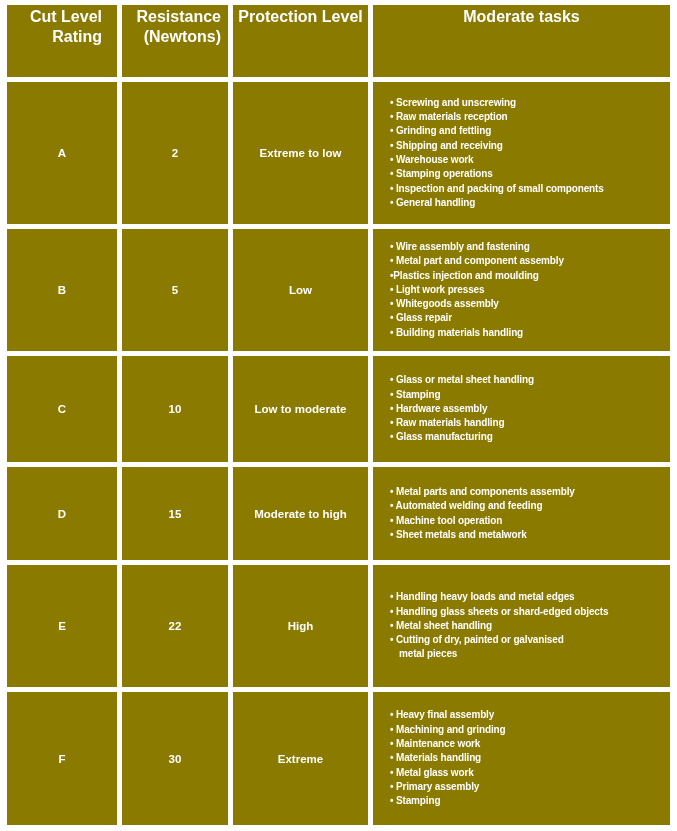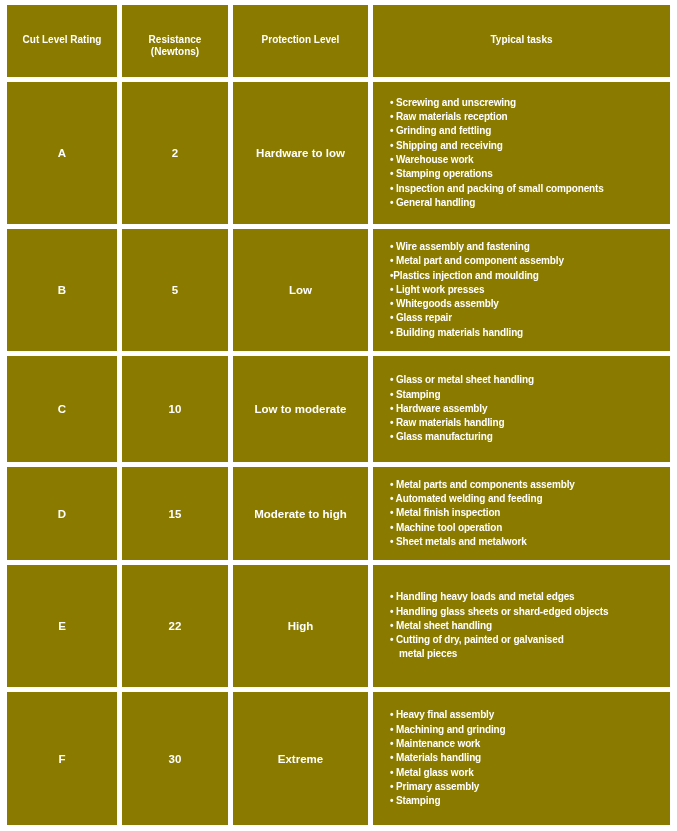--- a/index.html
+++ b/index.html
@@ -24,23 +24,23 @@
   .cell {
     background: var(--cell-color, #8a7a00);
     color: var(--text-color, #ffffff);
     font-weight: bold;
     overflow: hidden;
   }
   .cell.header {
     display: flex;
     align-items: flex-start;
     justify-content: center;
-    text-align: center;
-    padding-top: 29px;
-    font-size: 10px;
+    text-align: right;
+    padding-top: 2px;
+    font-size: 16px;
     line-height: 1.22;
   }
   .cell.header .hdr-narrow { max-width: 80px; }
   .cell.header .hdr-mid    { max-width: 92px; }
   .cell.center {
     display: flex;
     align-items: center;
     justify-content: center;
     text-align: center;
     font-size: 11.5px;
@@ -68,26 +68,26 @@
   <div class="cell header">
     <span class="hdr-narrow">Cut Level Rating</span>
   </div>
   <div class="cell header">
     <span class="hdr-mid">Resistance (Newtons)</span>
   </div>
   <div class="cell header">
     <span>Protection Level</span>
   </div>
   <div class="cell header">
-    <span>Typical tasks</span>
+    <span>Moderate tasks</span>
   </div>
 
   <div class="cell center">A</div>
   <div class="cell center">2</div>
-  <div class="cell center">Hardware to low</div>
+  <div class="cell center">Extreme to low</div>
   <div class="cell tasks">
     <ul>
         <li>• Screwing and unscrewing</li>
         <li>• Raw materials reception</li>
         <li>• Grinding and fettling</li>
         <li>• Shipping and receiving</li>
         <li>• Warehouse work</li>
         <li>• Stamping operations</li>
         <li>• Inspection and packing of small components</li>
         <li>• General handling</li>
@@ -122,21 +122,20 @@
       </ul>
   </div>
 
   <div class="cell center">D</div>
   <div class="cell center">15</div>
   <div class="cell center">Moderate to high</div>
   <div class="cell tasks">
     <ul>
         <li>• Metal parts and components assembly</li>
         <li>• Automated welding and feeding</li>
-        <li>• Metal finish inspection</li>
         <li>• Machine tool operation</li>
         <li>• Sheet metals and metalwork</li>
       </ul>
   </div>
 
   <div class="cell center">E</div>
   <div class="cell center">22</div>
   <div class="cell center">High</div>
   <div class="cell tasks">
     <ul>

